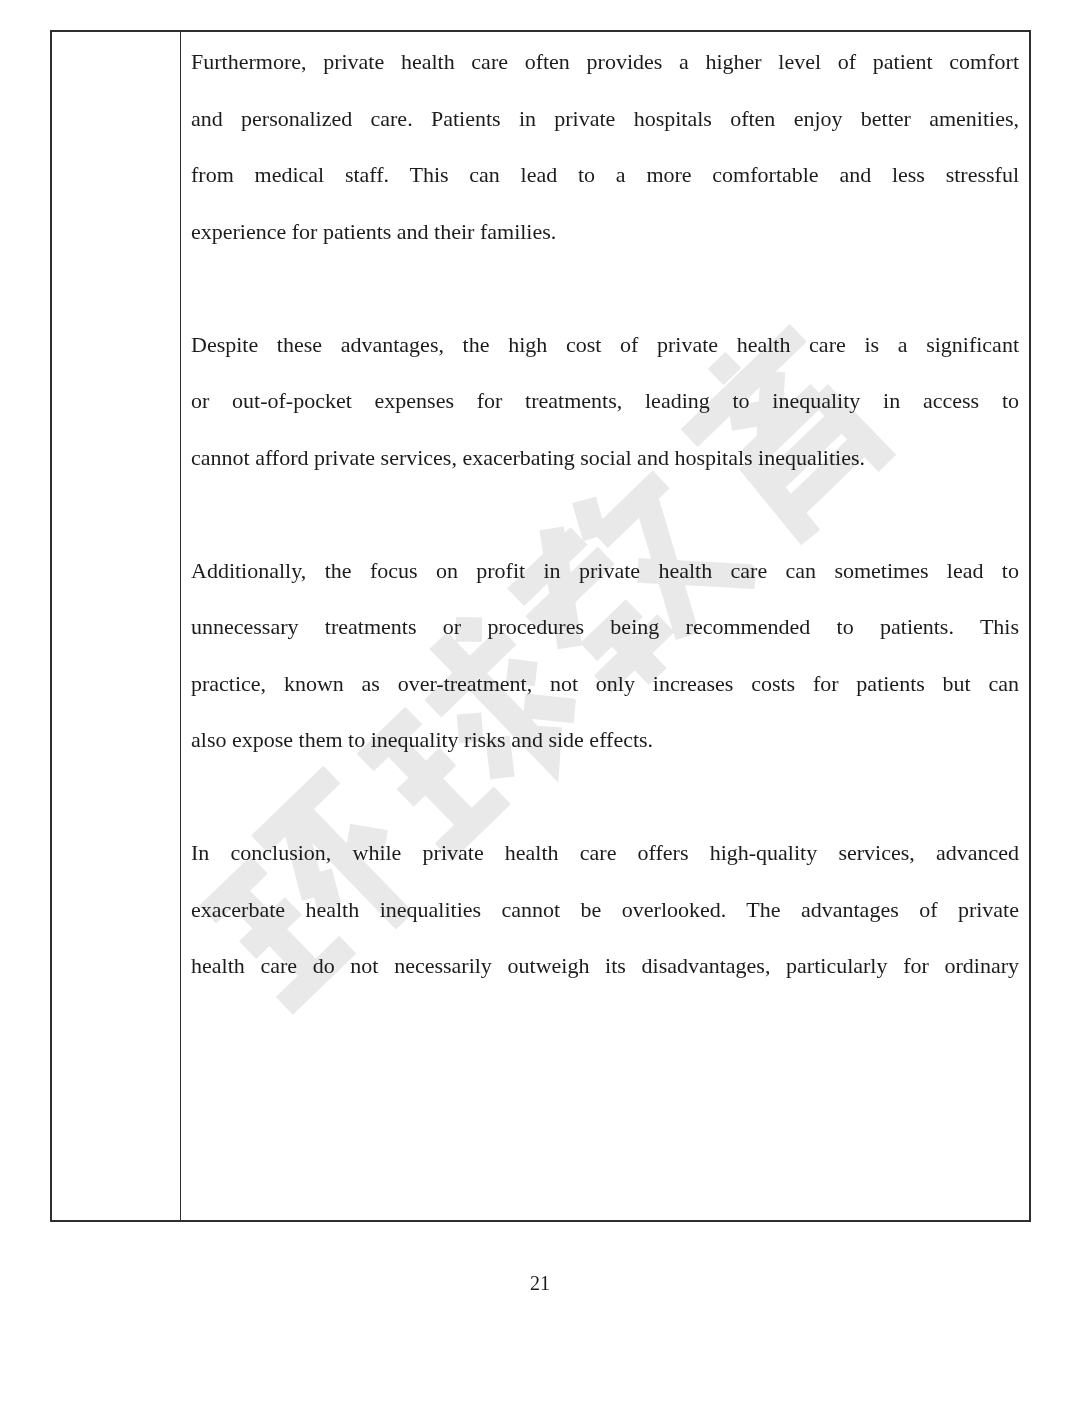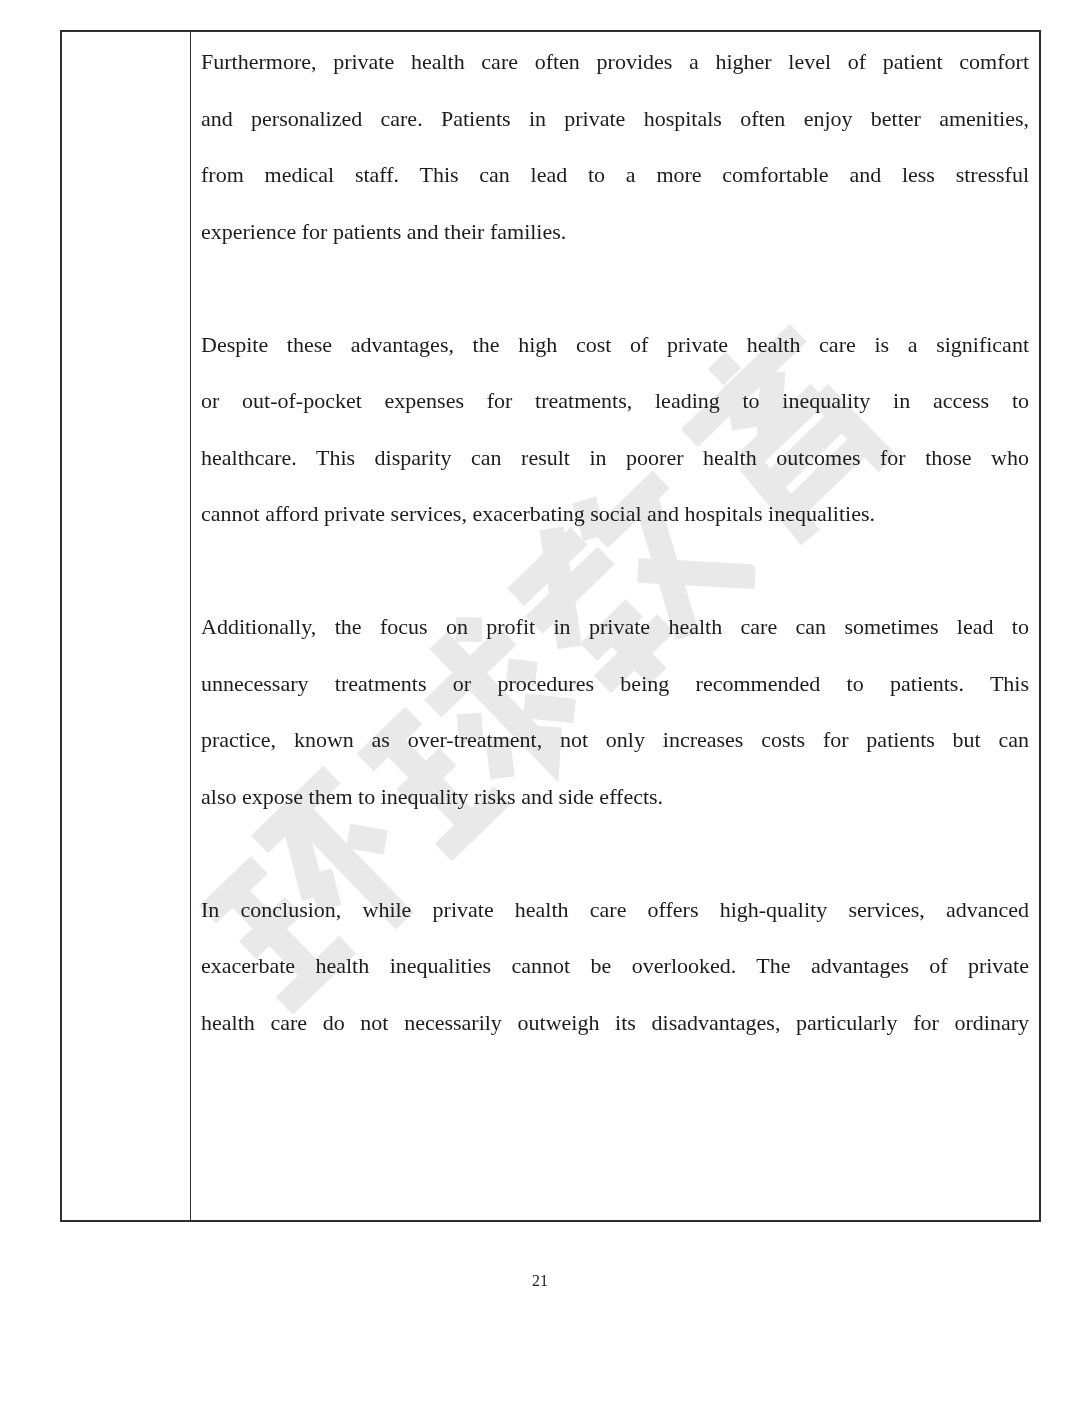--- a/index.html
+++ b/index.html
@@ -25,21 +25,21 @@
     transform:translate(-50%,-50%) rotate(-44deg);
     display:flex;gap:16px;
     color:var(--wm-color);
     z-index:0;
     pointer-events:none;
   }
   .watermark svg{display:block;}
 
   
   .doc-table{
-    position:absolute;left:60px;top:30px;
+    position:absolute;left:50px;top:30px;
     width:981px;height:1192px;
     border:2px solid var(--border-color);
     box-sizing:border-box;
     display:flex;
     z-index:1;
     background:transparent;
   }
   .cell-left{
     width:129px;flex:0 0 129px;
     border-right:1px solid var(--border-color);
@@ -60,21 +60,21 @@
     text-align-last:justify;
     height:56.5px;
     overflow:hidden;
     white-space:normal;
   }
   .tline.last{text-align-last:left;font-family:Liberation Serif, serif;}
 
   .page-number{
     position:absolute;left:0;top:1272px;width:100%;
     text-align:center;
-    font-size:16px;
+    font-size:20px;
     z-index:1;
   }
 </style>
 </head>
 <body>
 
 <div class="page">
 
   <div class="watermark" role="img" aria-label="环球教育">
     <svg viewBox="0 0 100 100" width="205" height="205">
@@ -98,21 +98,20 @@
       <div class="para">
         <div class="tline">Furthermore, private health care often provides a higher level of patient comfort</div>
         <div class="tline">and personalized care. Patients in private hospitals often enjoy better amenities,</div>
         <div class="tline">from medical staff. This can lead to a more comfortable and less stressful</div>
         <div class="tline last">experience for patients and their families.</div>
       </div>
 
       <div class="para">
         <div class="tline">Despite these advantages, the high cost of private health care is a significant</div>
         <div class="tline">or out-of-pocket expenses for treatments, leading to inequality in access to</div>
-        <div class="tline">healthcare. This disparity can result in poorer health outcomes for those who</div>
         <div class="tline last">cannot afford private services, exacerbating social and hospitals inequalities.</div>
       </div>
 
       <div class="para">
         <div class="tline">Additionally, the focus on profit in private health care can sometimes lead to</div>
         <div class="tline">unnecessary treatments or procedures being recommended to patients. This</div>
         <div class="tline">practice, known as over-treatment, not only increases costs for patients but can</div>
         <div class="tline last">also expose them to inequality risks and side effects.</div>
       </div>
 

